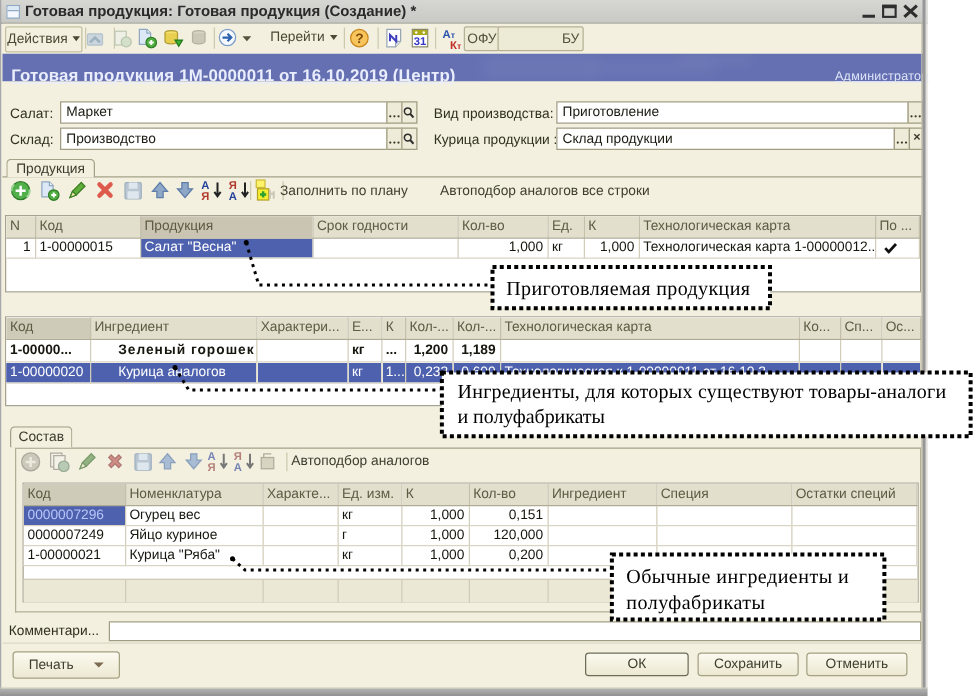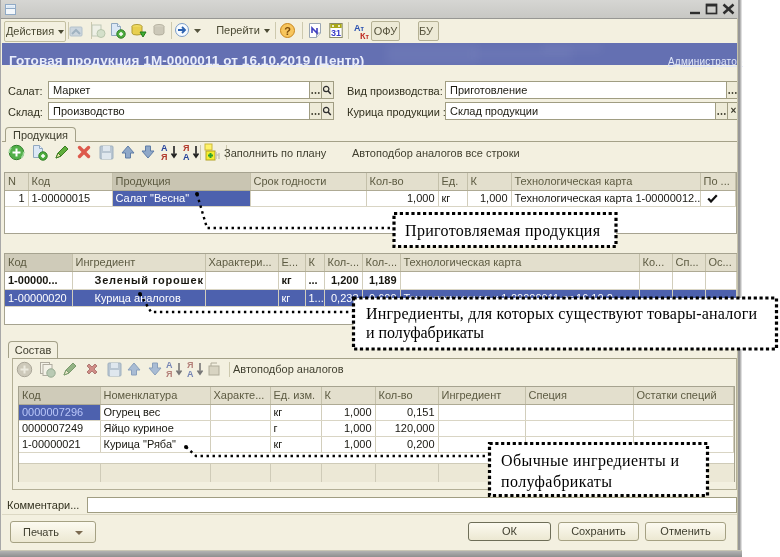--- a/index.html
+++ b/index.html
@@ -27,20 +27,21 @@
 </style></head>
 <body>
 <div class="win">
 
   <div class="titlebar">
     <svg class="abs" style="left:5px;top:4px" width="12" height="12" viewBox="0 0 12 12">
       <rect x="0.5" y="0.5" width="10" height="10" fill="#f4f8fc" stroke="#90aac6"></rect>
       <rect x="1.5" y="1.5" width="8" height="2.5" fill="#dde9f5" stroke="none"></rect>
       <line x1="1" y1="4.5" x2="10" y2="4.5" stroke="#90aac6" stroke-width="1"></line>
     </svg>
+    <div class="titletext">Готовая продукция: Готовая продукция (Создание) *</div>
     <svg class="abs" style="left:688px;top:2px" width="50" height="14" viewBox="0 0 50 14">
       <line x1="2" y1="11" x2="12" y2="11" stroke="#2e2e2e" stroke-width="2.4"></line>
       <rect x="18.5" y="2.5" width="10" height="9" fill="none" stroke="#2e2e2e" stroke-width="1.7"></rect>
       <line x1="18" y1="3.2" x2="29" y2="3.2" stroke="#2e2e2e" stroke-width="2.6"></line>
       <line x1="35.5" y1="2.5" x2="45.5" y2="11.5" stroke="#2e2e2e" stroke-width="2.5"></line>
       <line x1="45.5" y1="2.5" x2="35.5" y2="11.5" stroke="#2e2e2e" stroke-width="2.5"></line>
     </svg>
   </div>
 
   <div class="tbar" id="tbar1">
@@ -105,21 +106,21 @@
         <circle cx="10" cy="4" r="1" fill="#fff"></circle>
       <text x="7" y="14" font-size="9" font-weight="bold" text-anchor="middle" fill="#3838c8">31</text>
     </svg>
     <div class="sep" style="left:346px;top:3px;height:17px;"></div>
 
     <svg class="abs" style="left:351px;top:3px" width="20" height="18" viewBox="0 0 20 18">
       <text x="1" y="8.5" font-size="9" font-weight="bold" fill="#2c52b0">А<tspan font-size="7">т</tspan></text>
       <text x="7" y="17" font-size="9" font-weight="bold" fill="#c03028">К<tspan font-size="7">т</tspan></text>
     </svg>
     <div class="abs" style="left:369px;top:2px;width:27px;height:18px;border:1px solid #b5b194;border-radius:2px;background:#edead6;color:#55523c;line-height:18px;text-align:center;">ОФУ</div>
-    <div class="abs" style="left:416px;top:2px;width:19px;height:18px;border:1px solid #b5b194;border-radius:2px;background:#edead6;color:#55523c;line-height:18px;">БУ</div>
+    <div class="abs" style="left:396px;top:2px;width:19px;height:18px;border:1px solid #b5b194;border-radius:2px;background:#edead6;color:#55523c;line-height:18px;text-align:center;padding-left:48px;">БУ</div>
   </div>
 
   <div class="bluebar">
     <div class="abs" style="left:385px;top:1px;width:90px;height:20px;background:rgba(255,255,255,0.05);filter:blur(5px);"></div>
     <div class="abs" style="left:470px;top:4px;width:100px;height:14px;background:rgba(255,255,255,0.045);filter:blur(5px);"></div>
     <div class="abs" style="left:540px;top:0px;width:60px;height:10px;background:rgba(255,255,255,0.04);filter:blur(4px);"></div>
     <div class="abs" style="left:7px;top:10px;font-size:13.5px;font-weight:bold;color:#e9edfc;text-decoration:underline;letter-spacing:0.1px;">Готовая продукция 1М-0000011 от 16.10.2019 (Центр)</div>
     <div class="abs" style="left:666px;top:13px;font-size:10px;color:#dfe5f8;text-decoration:underline;letter-spacing:0.2px;">Администратор</div>
   </div>
 

